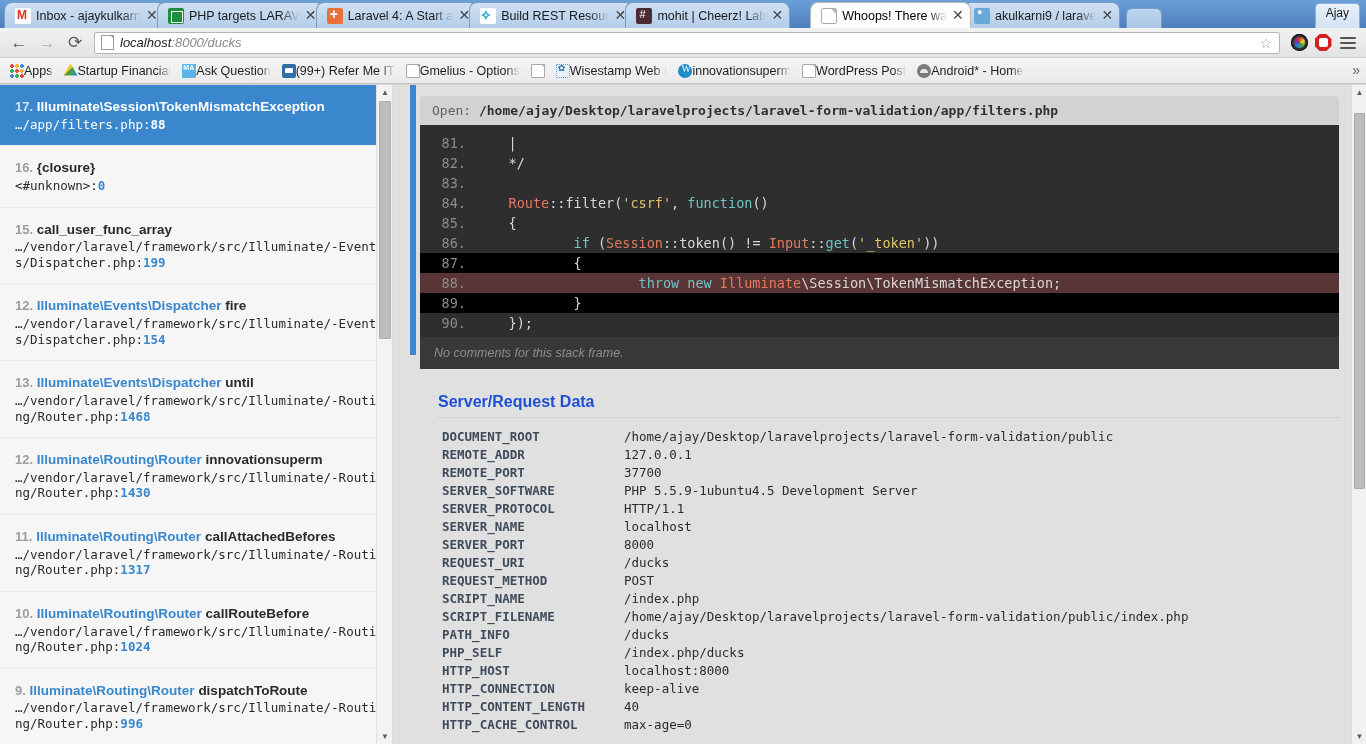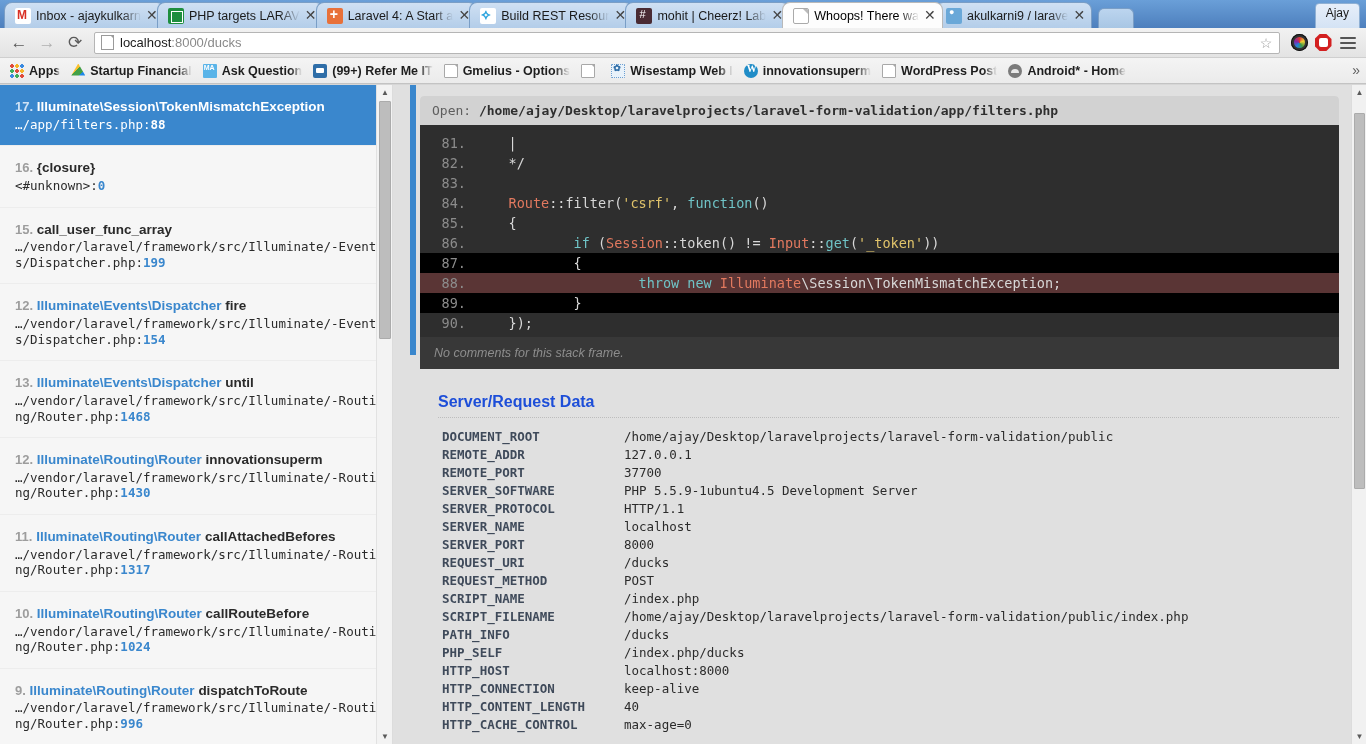--- a/index.html
+++ b/index.html
@@ -42,20 +42,21 @@
     overflow: hidden;
     transform: skewX(0deg);
     max-width: 178px;
     min-width: 120px;
   }
   .tab.active {
     background: #fdfdfd;
     border-color: #b9b9b9;
     z-index: 5;
     color: #000;
+    margin-left: 28px;
   }
   .tab .fav {
     width: 16px; height: 16px;
     margin-right: 5px;
     flex: 0 0 16px;
     display: inline-block;
     position: relative;
     border-radius: 2px;
     overflow: hidden;
   }
@@ -147,21 +148,21 @@
     border: 1px solid #9a9a9a;
     background: #fff;
     margin: 0 6px 0 2px;
     position: relative;
     flex: 0 0 13px;
   }
   .omnibox .pageicon:after {
     content:""; position:absolute; right:-1px; top:-1px;
     border-left: 4px solid transparent; border-top: 4px solid #9a9a9a;
   }
-  .urltext { color:#8a8a8a; font-family:"Liberation Sans", sans-serif; }
+  .urltext { color:#8a8a8a; font-family:"Liberation Sans", sans-serif;font-style:italic; }
   .urltext b { color:#1a1a1a; font-weight:normal; }
   .star {
     flex: 0 0 18px; text-align:center; color:#9a9a9a; font-size:14px; cursor:pointer;
   }
   .ext-icon { width:22px;height:22px;display:flex;align-items:center;justify-content:center;cursor:pointer;}
   .ext-cam {
     width:17px;height:17px;border-radius:50%;
     background: radial-gradient(circle at 50% 50%, #1b1b1b 0 28%, #2b2b2b 28% 40%, #333 40% 100%);
     box-shadow: inset 0 0 0 1px #111;
     position:relative;
@@ -188,27 +189,26 @@
     border-bottom: 1px solid #c3c3c3;
     display: flex;
     align-items: center;
     padding: 0 6px;
     font-size: 12.5px;
     color: #1e1e1e;
     position: relative;
     overflow: hidden;
   }
   .bm {
-    display: flex; align-items: center; gap: 5px;
+    display: flex; align-items: center; 
     padding: 2px 7px 2px 4px;
     white-space: nowrap;
     cursor: pointer;
     max-width: 150px;
     overflow: hidden;
-    font-weight: bold;
   }
   .bm .bmlabel {
     -webkit-mask-image: linear-gradient(to right, #000 86%, transparent 100%);
             mask-image: linear-gradient(to right, #000 86%, transparent 100%);
     overflow:hidden;
   }
   .bmicon { width:14px;height:14px;flex:0 0 14px;position:relative;border-radius:1px;}
   .ic-apps{background:
       radial-gradient(circle at 2px 2px,#e04a3a 1.6px,transparent 1.7px),
       radial-gradient(circle at 7px 2px,#f5b324 1.6px,transparent 1.7px),

